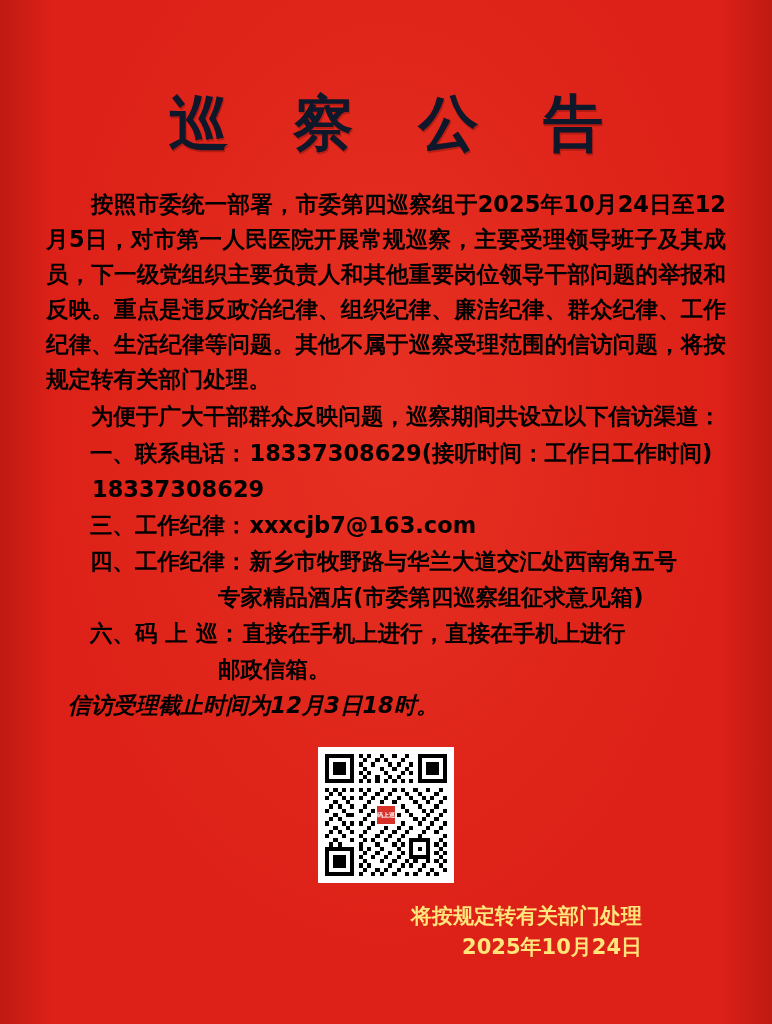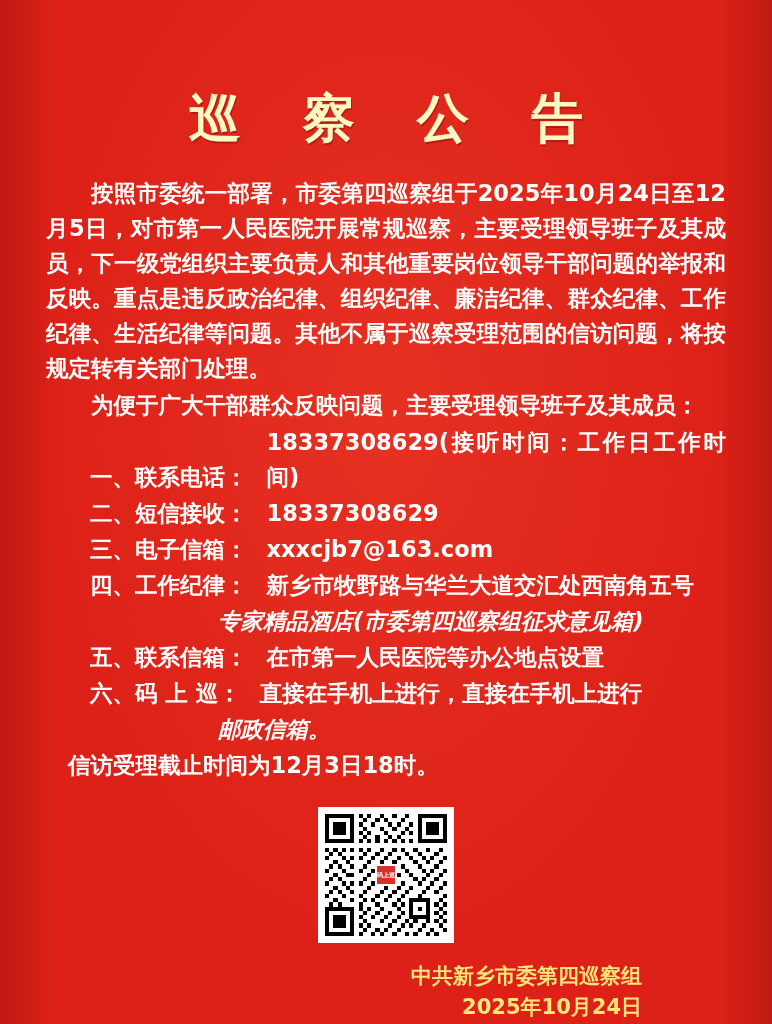--- a/index.html
+++ b/index.html
@@ -36,32 +36,32 @@
     background: linear-gradient(to right, rgba(120,10,5,0.30) 0%, rgba(120,10,5,0) 7%, rgba(120,10,5,0) 93%, rgba(120,10,5,0.30) 100%);
     pointer-events: none;
   }
   .content {
     position: relative;
     z-index: 2;
     padding: 0 46px;
   }
   .title {
     text-align: center;
-    color: #fef9c3;
+    color: #0f172a;
     font-weight: bold;
-    font-size: 52px;
+    font-size: 60px;
     letter-spacing: 22px;
     text-indent: 22px;
     padding-top: 84px;
     padding-bottom: 22px;
     font-family: "DejaVu Sans", "Liberation Sans", sans-serif;
     text-shadow: 1px 2px 0 rgba(130,15,8,0.45);
   }
   .body-text {
-    color: #ffffff;
+    color: #000000;
     font-size: 22.5px;
     line-height: 35px;
     font-family: "DejaVu Sans", "Liberation Sans", sans-serif;
     font-weight: bold;
     text-align: justify;
     text-justify: inter-ideograph;
   }
   .para {
     text-indent: 2em;
     margin: 0 0 2px 0;
@@ -75,33 +75,32 @@
     padding-left: 44px;
     margin-bottom: 1px;
   }
   .ch-label {
     flex: 0 0 auto;
     white-space: nowrap;
   }
   .ch-value {
     flex: 1 1 auto;
     padding-left: 2px;
-    margin-left: 17px;
   }
   .ch-sub {
     padding-left: 44px;
     margin-bottom: 1px;
   }
   .ch-sub .indent {
     display: inline-block;
     padding-left: 128px;
-    font-style: italic;
   }
   .closing {
     padding-left: 22px;
+    font-style: italic;
   }
   .qr-wrap {
     display: flex;
     justify-content: center;
     margin-top: 24px;
   }
   .qr {
     width: 122px;
     height: 122px;
     background: #ffffff;
@@ -144,51 +143,46 @@
 <body>
 
 <div class="poster">
   <div class="content">
 
     <div class="title">巡 察 公 告</div>
 
     <div class="body-text">
 
       <p class="para">按照市委统一部署，市委第四巡察组于2025年10月24日至12月5日，对市第一人民医院开展常规巡察，主要受理领导班子及其成员，下一级党组织主要负责人和其他重要岗位领导干部问题的举报和反映。重点是违反政治纪律、组织纪律、廉洁纪律、群众纪律、工作纪律、生活纪律等问题。其他不属于巡察受理范围的信访问题，将按规定转有关部门处理。</p>
-      <p class="para">为便于广大干部群众反映问题，主要受理领导班子及其成员：</p>
+      <p class="para">为便于广大干部群众反映问题，巡察期间共设立以下信访渠道：</p>
 
       <div class="channels">
 
         <div class="channel-row">
           <span class="ch-label">一、联系电话：</span>
           <span class="ch-value latin">18337308629(接听时间：工作日工作时间)</span>
         </div>
 
         <div class="channel-row">
-          <span class="ch-label">二、短信接收：</span>
           <span class="ch-value latin">18337308629</span>
         </div>
 
         <div class="channel-row">
-          <span class="ch-label">三、电子信箱：</span>
+          <span class="ch-label">三、工作纪律：</span>
           <span class="ch-value latin">xxxcjb7@163.com</span>
         </div>
 
         <div class="channel-row">
           <span class="ch-label">四、工作纪律：</span>
           <span class="ch-value">新乡市牧野路与华兰大道交汇处西南角五号</span>
         </div>
         <div class="ch-sub">
           <span class="indent">专家精品酒店(市委第四巡察组征求意见箱)</span>
         </div>
 
-        <div class="channel-row">
-          <span class="ch-label">五、联系信箱：</span>
-          <span class="ch-value">在市第一人民医院等办公地点设置</span>
-        </div>
 
         <div class="channel-row">
           <span class="ch-label">六、码 上 巡：</span>
           <span class="ch-value">直接在手机上进行，直接在手机上进行</span>
         </div>
         <div class="ch-sub">
           <span class="indent">邮政信箱。</span>
         </div>
 
       </div>
@@ -431,18 +425,18 @@
               <rect x="21" y="28" width="1" height="1"></rect>
             <rect x="24" y="28" width="1" height="1"></rect>
               <rect x="26" y="28" width="1" height="1"></rect>
           </g>
         </svg>
         <div class="qr-center">码上巡</div>
       </div>
     </div>
 
     <div class="signature">
-      <div>中共新乡市委第四巡察组</div>
+      <div>将按规定转有关部门处理</div>
       <div>2025年10月24日</div>
     </div>
 
   </div>
 </div>
 
 </body></html>

